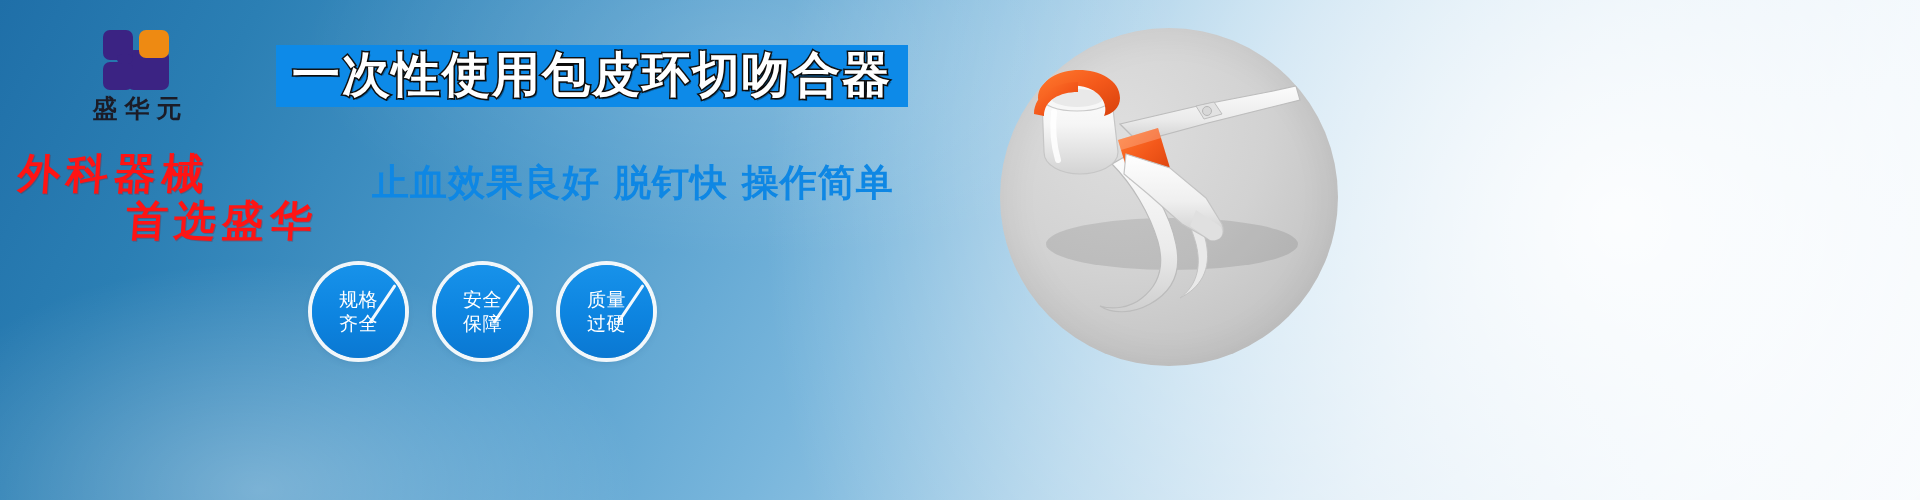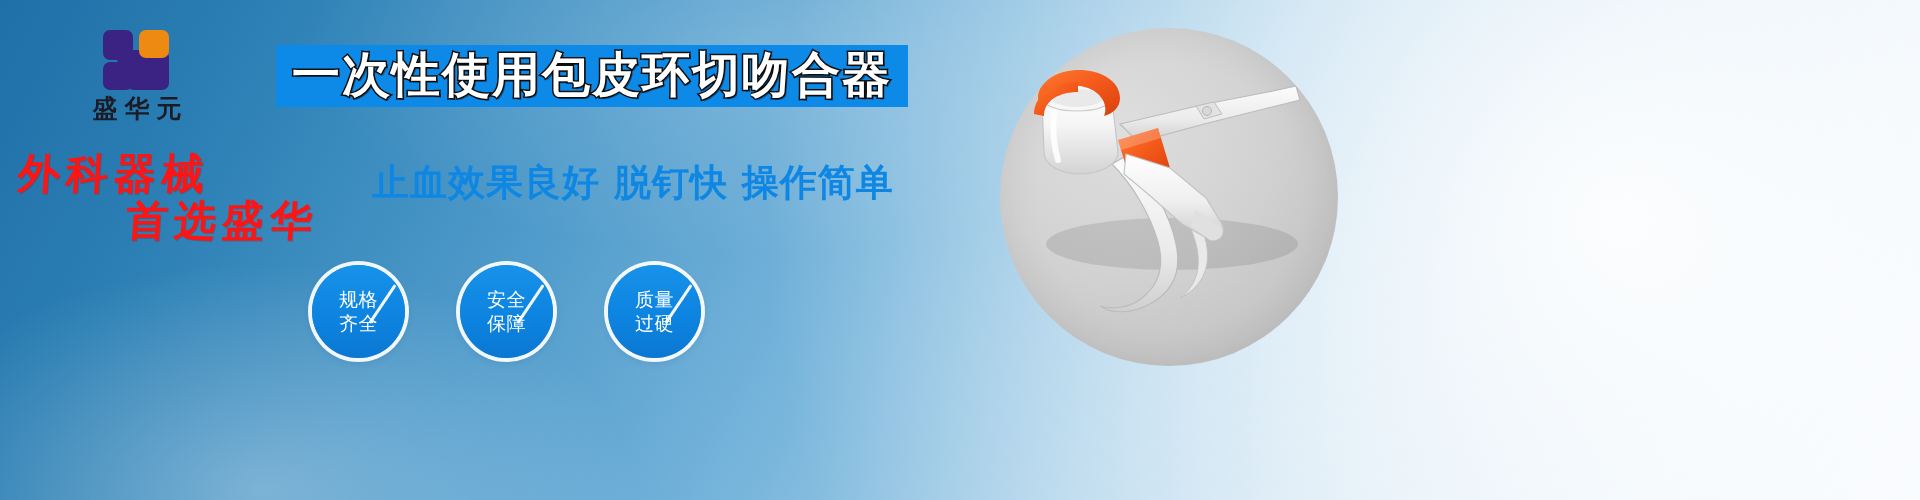--- a/index.html
+++ b/index.html
@@ -147,21 +147,21 @@
     font-family: "DejaVu Sans", "Liberation Sans", sans-serif;
     margin-left: 27px;
   }
 
   
   .badges {
     position: absolute;
     left: 312px;
     top: 265px;
     display: flex;
-    gap: 55px;
+    gap: 31px;
   }
   .badge {
     position: relative;
     width: 93px;
     height: 93px;
     border-radius: 50%;
     background: linear-gradient(180deg, #1792ea 0%, #0d84e0 55%, #0a78d2 100%);
     box-shadow: 0 0 0 4px rgba(255,255,255,0.92), 0 3px 8px rgba(10,60,110,0.22);
     display: flex;
     align-items: center;

